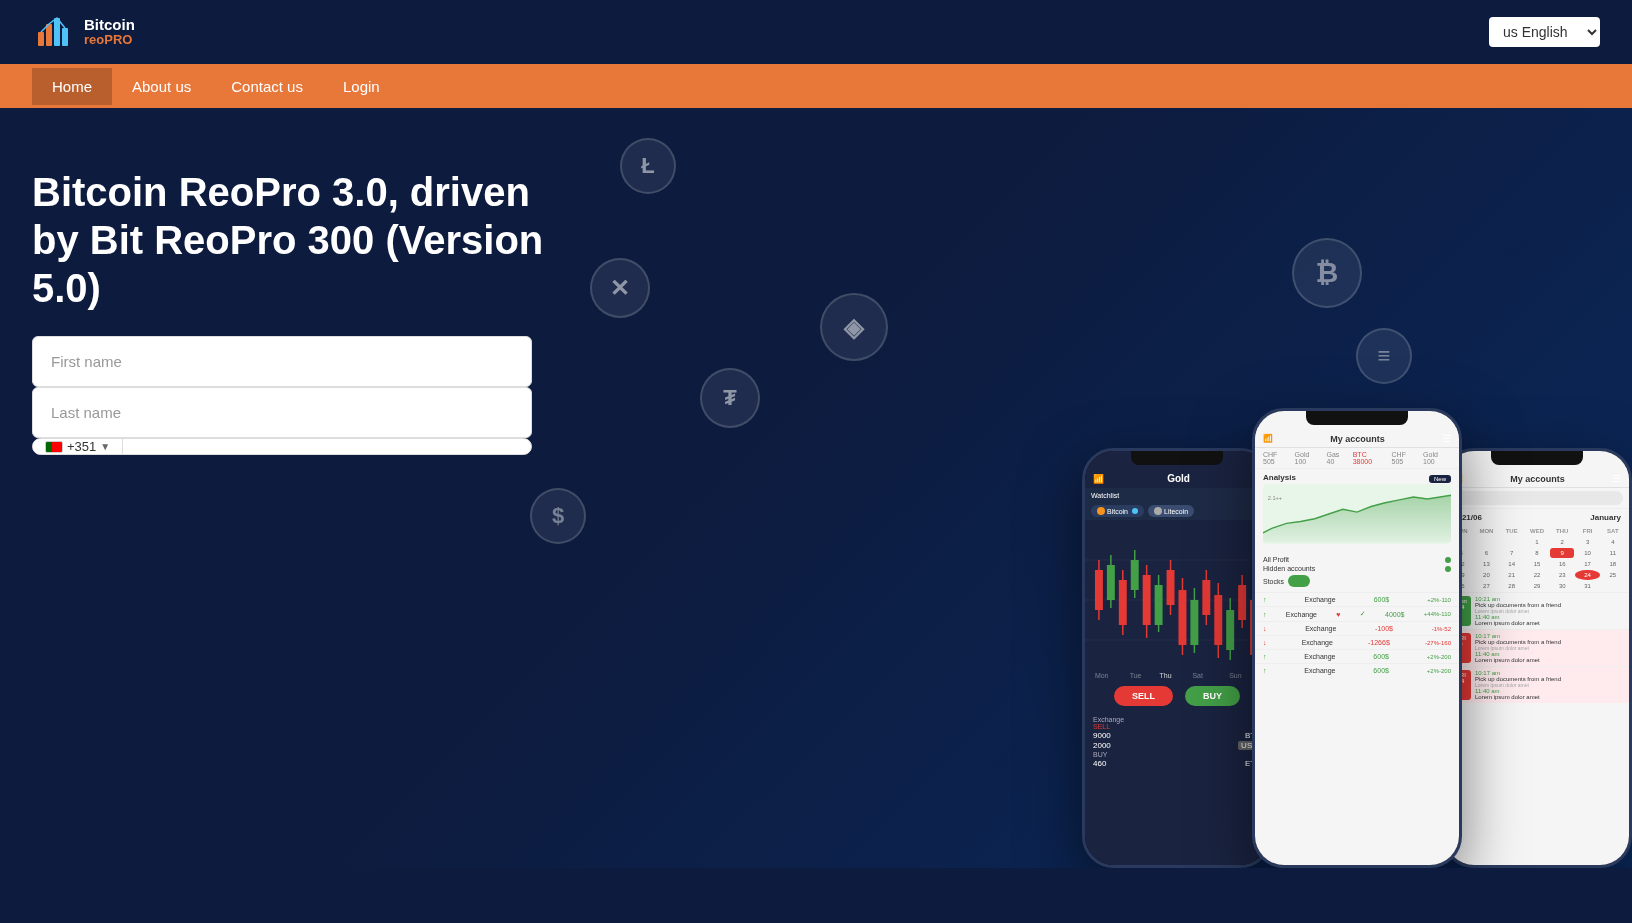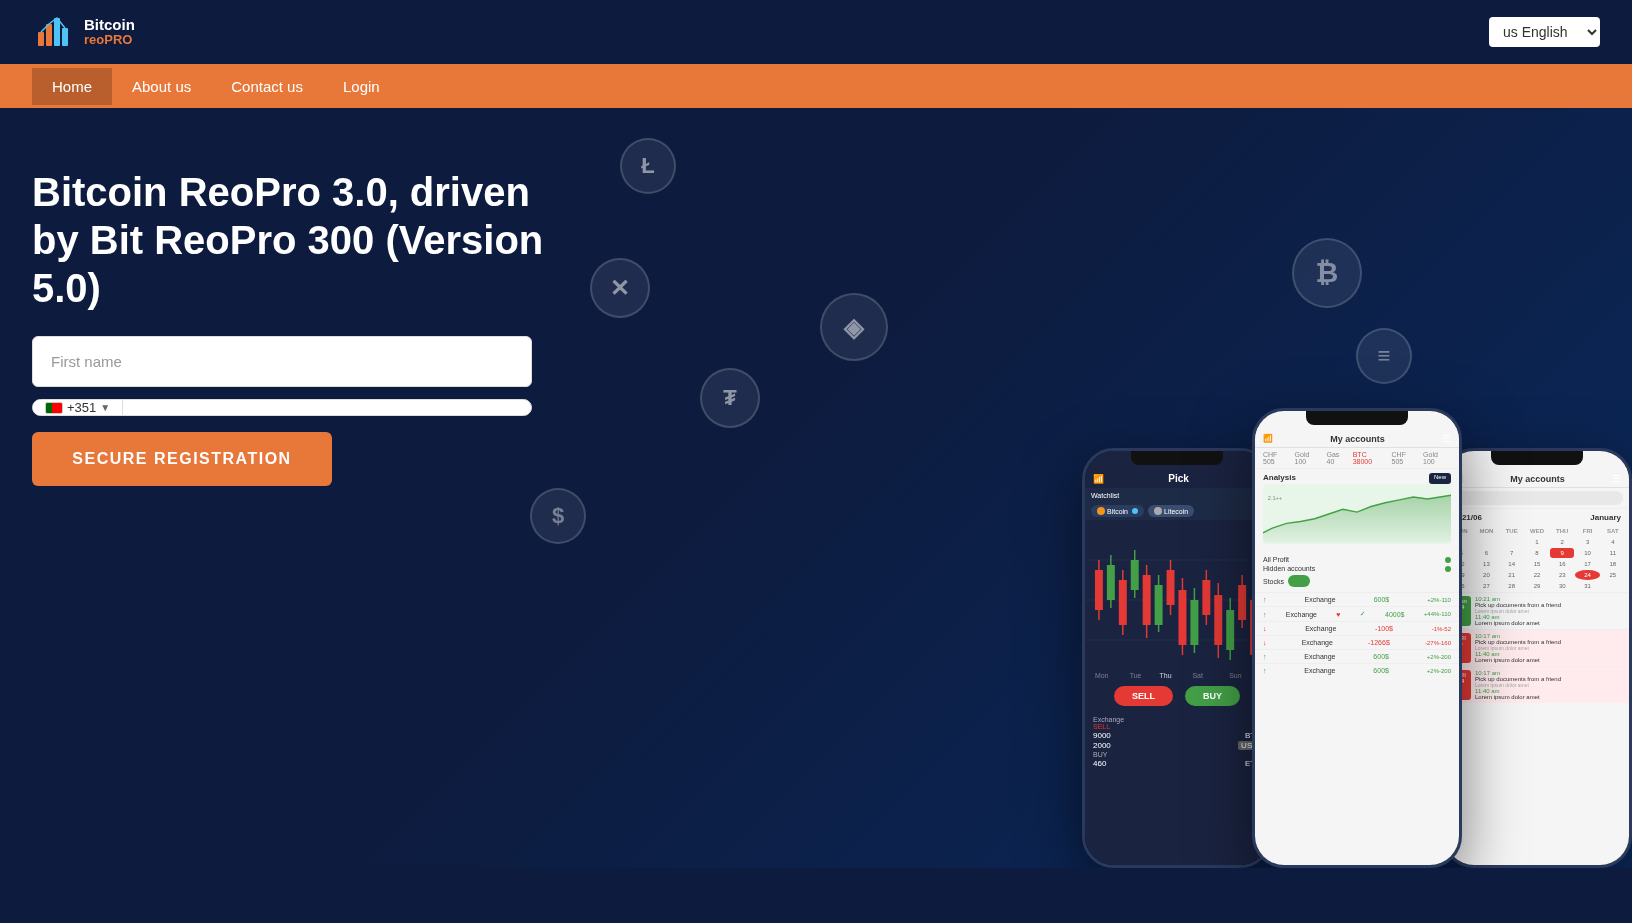--- a/index.html
+++ b/index.html
@@ -100,21 +100,20 @@
     .hero-subtitle {
       font-size: 17px;
       color: #cdd;
       margin-bottom: 32px;
     }
 
     
     .reg-form {
       display: flex;
       flex-direction: column;
-      gap: 12px;
       max-width: 500px;
     }
     .form-input {
       width: 100%;
       padding: 16px 18px;
       border: 1.5px solid #ddd;
       border-radius: 6px;
       font-size: 15px;
       background: #fff;
       color: #333;
@@ -455,42 +454,42 @@
     <div class="crypto-icon" style="width:70px;height:70px;top:130px;right:270px;font-size:28px;color:rgba(255,255,255,0.45);">₿</div>
 
     <div class="crypto-icon" style="width:56px;height:56px;top:220px;right:220px;font-size:22px;color:rgba(255,255,255,0.4);">≡</div>
   </div>
 
   <div class="hero-left">
     <h1 class="hero-title">Bitcoin ReoPro 3.0, driven by Bit ReoPro 300 (Version 5.0)</h1>
 
     <form class="reg-form">
       <input type="text" class="form-input" placeholder="First name" style="">
+      <input type="text" class="form-input" placeholder="Last name" style="">
       <div class="phone-row">
         <div class="phone-flag">
 
           <span style="display:inline-block;width:18px;height:12px;background:linear-gradient(to right, #006600 40%, #ff0000 40%);border-radius:2px;border:1px solid #ccc;"></span>
           <span style="font-size:13px;">+351</span>
           <span style="font-size:10px;color:#666;">▼</span>
         </div>
       </div>
-      <button type="button" class="btn-register">SECURE REGISTRATION</button>
     </form>
   </div>
 
   <div class="phones-area">
 
     <div class="phone-mockup phone-1">
       <div class="phone-screen" style="background:#1a2340;">
 
         <div style="height:14px;background:#111;border-radius:0 0 8px 8px;width:50%;margin:0 auto;margin-bottom:2px;"></div>
 
         <div class="trade-header">
           <span style="color:#4fc3f7;">📶</span>
-          <span style="font-size:10px;font-weight:700;">Pick</span>
+          <span style="font-size:10px;font-weight:700;">Gold</span>
           <span>☰</span>
         </div>
 
         <div class="watchlist-bar">
           <span>Watchlist</span>
         </div>
         <div class="watchlist-items">
           <div class="wl-item">
             <span class="wl-btc"></span>
             <span>Bitcoin</span>
@@ -610,21 +609,21 @@
 
         <div style="display:flex;gap:4px;padding:3px 8px;background:#f5f5f5;border-bottom:1px solid #eee;">
           <span style="font-size:7px;color:#888;">CHF 505</span>
           <span style="font-size:7px;color:#888;">Gold 100</span>
           <span style="font-size:7px;color:#888;">Gas 40</span>
           <span style="font-size:7px;color:#e53935;">BTC 38000</span>
           <span style="font-size:7px;color:#888;">CHF 505</span>
           <span style="font-size:7px;color:#888;">Gold 100</span>
         </div>
         <div class="analysis-section">
-          <div style="display:flex;justify-content:space-between;margin-bottom:0;">
+          <div style="display:flex;justify-content:space-between;align-items:center;margin-bottom:0;">
             <span class="analysis-title">Analysis</span>
             <span style="background:#1a2340;color:#fff;font-size:6px;padding:1px 5px;border-radius:3px;">New</span>
           </div>
           <div class="mini-chart">
             <svg width="100%" height="60" viewBox="0 0 200 60">
 
               <defs>
                 <linearGradient id="chartGrad" x1="0" y1="0" x2="0" y2="1">
                   <stop offset="0%" stop-color="#43a047" stop-opacity="0.4"></stop>
                   <stop offset="100%" stop-color="#43a047" stop-opacity="0.05"></stop>

